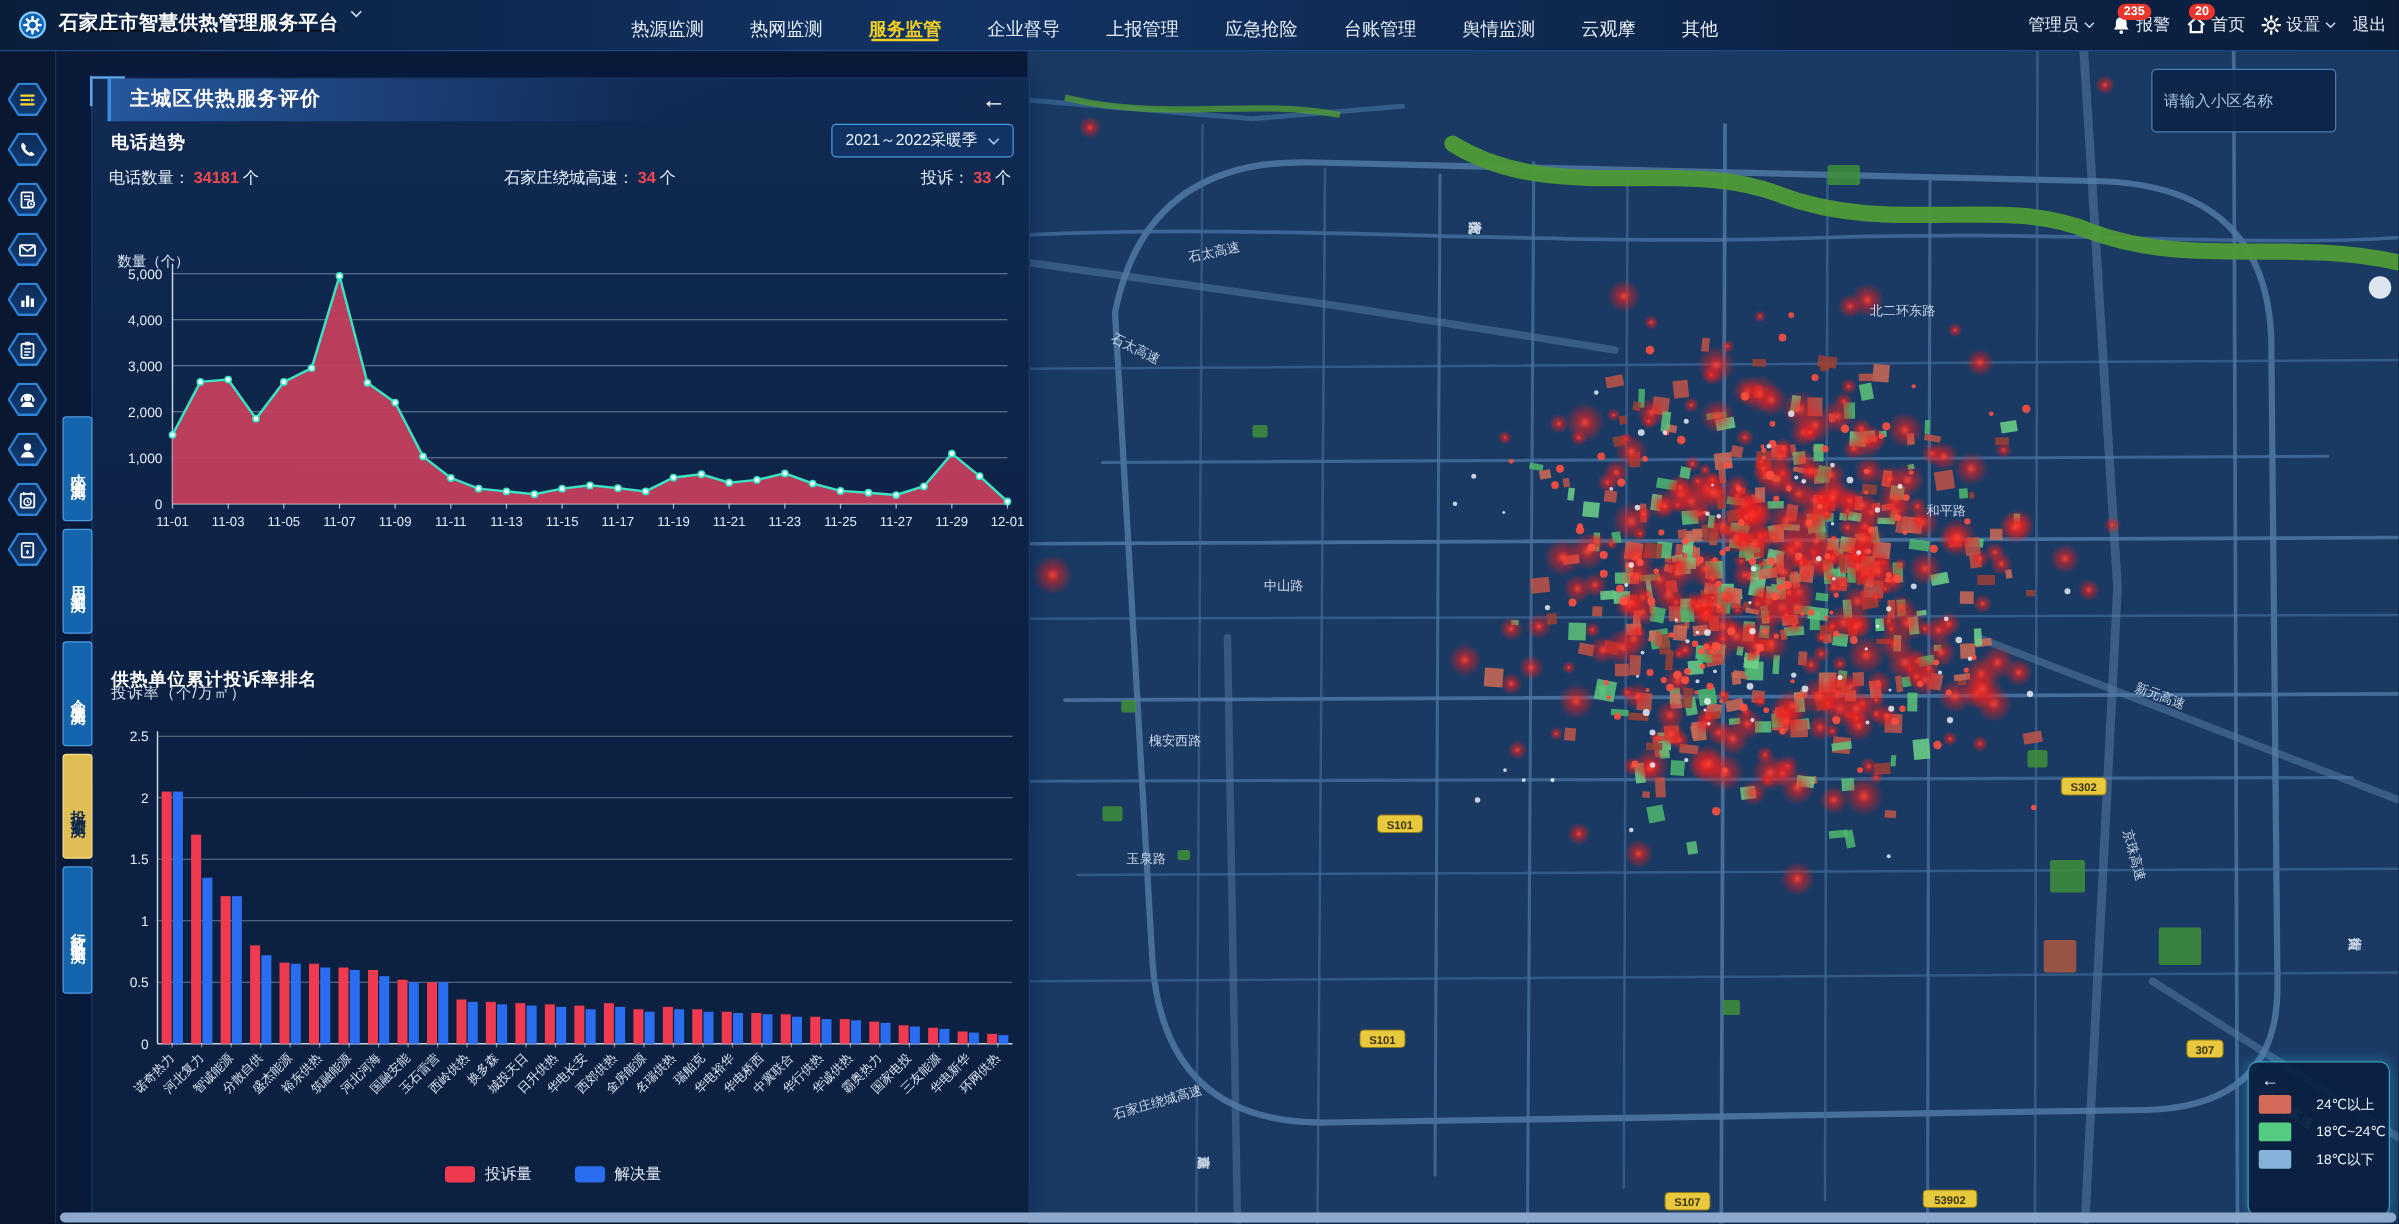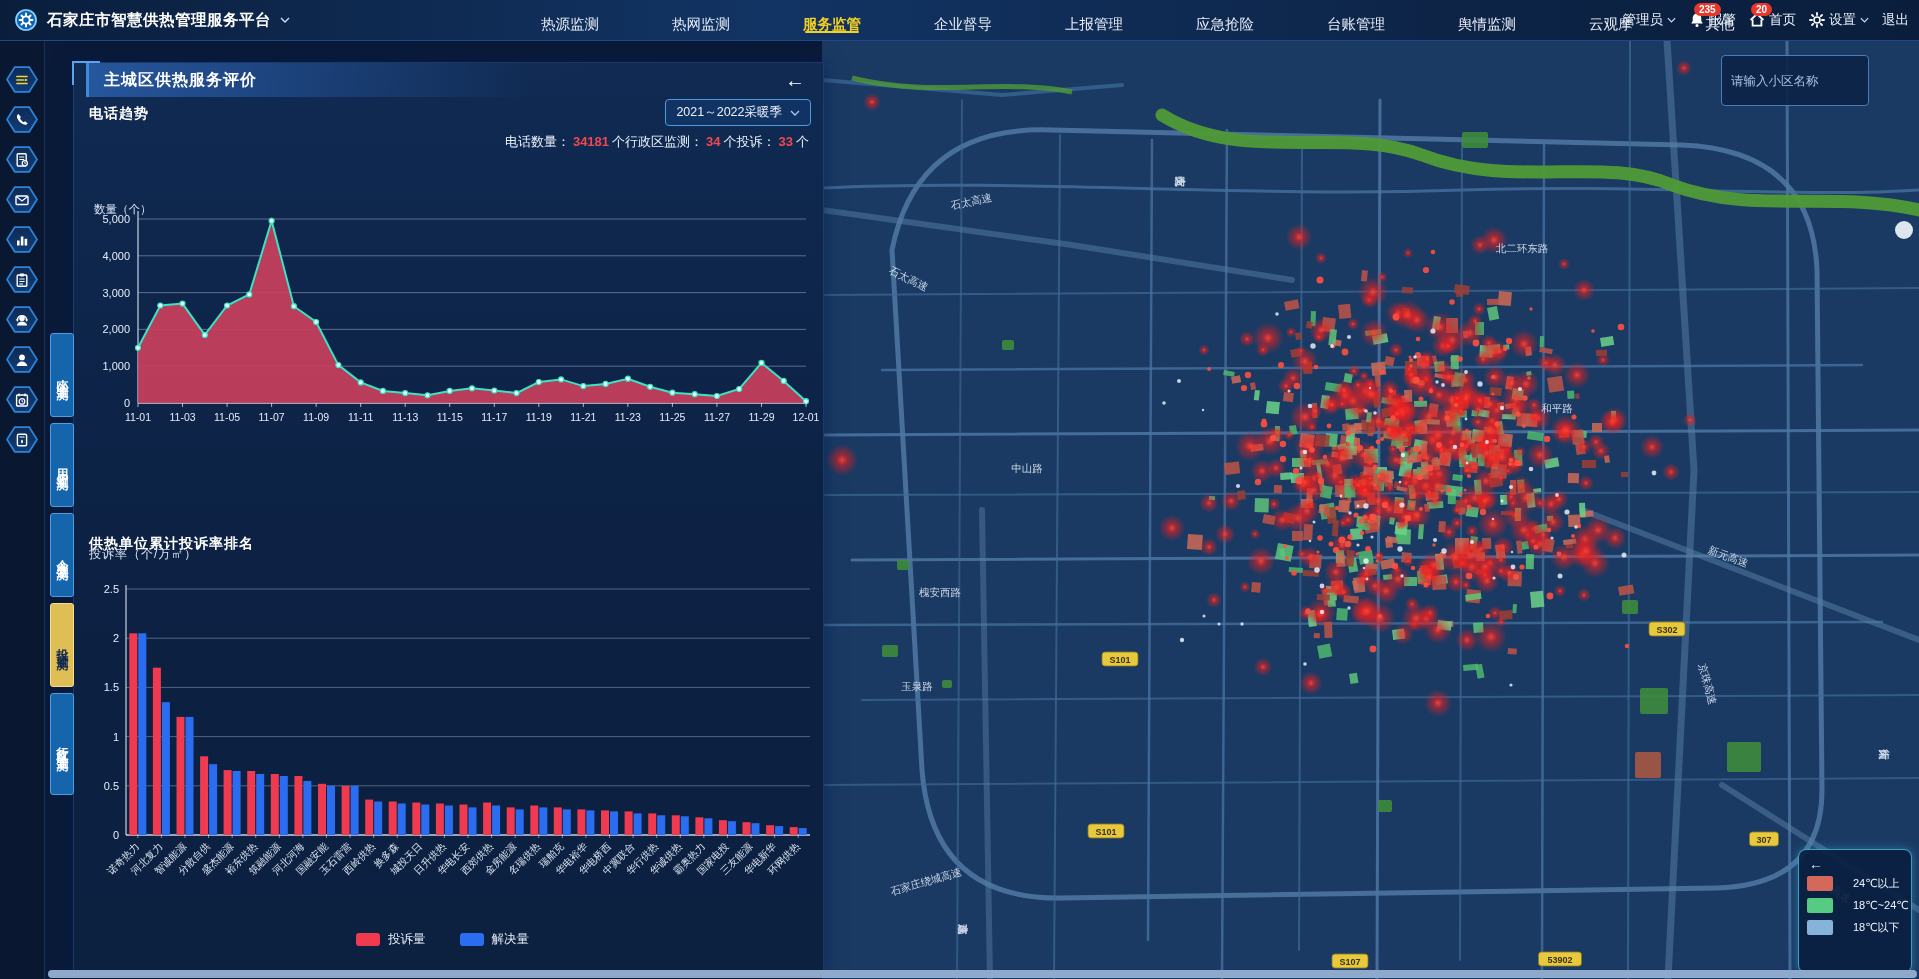--- a/index.html
+++ b/index.html
@@ -3,27 +3,27 @@
 <meta charset="utf-8">
 <style>
   html,body{margin:0;padding:0;background:#05101f;}
   body{font-family:"Liberation Sans","DejaVu Sans",sans-serif;}
   #app{position:relative;width:1919px;height:979px;overflow:hidden;background:#0a1a38;}
 
   
   .topbar{position:absolute;left:0;top:0;width:1919px;height:40px;
     background:linear-gradient(90deg,#0a1e3c 0%,#123464 40%,#0d2447 75%,#0a1e3c 100%);
     border-bottom:1px solid #1d4a85;z-index:30;display:flex;align-items:center;}
-  .brand{display:flex;align-items:center;gap:9px;margin-left:14px;cursor:pointer;}
+  .brand{display:flex;align-items:flex-start;gap:9px;margin-left:14px;cursor:pointer;text-decoration:underline;}
   .logo{width:24px;height:24px;display:flex;}
   .brand-title{color:#fff;font-size:15.5px;font-weight:bold;letter-spacing:.5px;}
   .chev{width:10px;height:6px;display:inline-block;}
   .chev svg{display:block;}
   .main-nav{position:absolute;left:505px;top:0;height:40px;display:flex;align-items:center;gap:37px;}
-  .nav-item{color:#e8eef8;font-size:14.5px;cursor:pointer;position:relative;height:32px;line-height:40px;white-space:nowrap;margin-left:36px;}
+  .nav-item{color:#e8eef8;font-size:14.5px;cursor:pointer;position:relative;height:32px;line-height:40px;white-space:nowrap;}
   .nav-item.active{color:#f2d024;font-weight:bold;}
   .nav-item.active::after{content:"";position:absolute;left:2px;right:2px;bottom:3px;height:2px;background:#f2d024;border-radius:1px;}
   .top-right{position:absolute;right:10px;top:0;height:40px;display:flex;align-items:center;gap:13px;}
   .tr-item{color:#e8eef8;font-size:13.5px;display:flex;align-items:center;gap:4px;cursor:pointer;position:relative;white-space:nowrap;}
   .tr-icon{width:16px;height:16px;display:inline-flex;}
   .pill{position:absolute;top:-8px;left:5px;background:#e8362c;color:#fff;font-size:10px;line-height:13px;padding:0 5px;border-radius:8px;font-weight:bold;}
 
   
   .side-rail{position:absolute;left:0;top:40px;width:44px;height:939px;background:#0a1731;border-right:1px solid rgba(46,98,168,.35);z-index:20;}
   .hex{position:absolute;left:6px;width:32px;height:29px;cursor:pointer;}
@@ -46,21 +46,21 @@
   .panel::before{content:"";position:absolute;left:-2px;top:-2px;width:26px;height:22px;
     border-left:2px solid #5fa4e8;border-top:2px solid #5fa4e8;}
   .panel-header{position:relative;height:34px;line-height:34px;padding-left:15px;
     background:linear-gradient(90deg,rgba(42,94,170,.85),rgba(20,48,95,.15) 60%,rgba(20,48,95,0));
     border-left:3px solid #3e8ade;margin-left:12px;}
   .panel-title{color:#fff;font-size:16px;font-weight:bold;letter-spacing:1px;}
   .back-arrow{position:absolute;right:18px;top:0;color:#fff;font-size:20px;font-weight:bold;cursor:pointer;line-height:34px;}
   .sec-title{position:absolute;left:15px;color:#fff;font-size:14px;font-weight:bold;letter-spacing:1px;}
   .season-select{position:absolute;right:12px;top:36px;height:25px;padding:0 10px;display:flex;align-items:center;gap:8px;
     background:rgba(18,52,102,.9);border:1px solid #4a9be0;border-radius:4px;color:#eaf2fc;font-size:12.5px;cursor:pointer;}
-  .stats-row{position:absolute;left:13px;right:14px;top:70px;display:flex;justify-content:flex-end;}
+  .stats-row{position:absolute;left:13px;right:14px;top:70px;display:flex;justify-content:space-between;}
   .stat{color:#eaf2fc;font-size:13px;white-space:nowrap;}
   .stat b{color:#f0494f;font-weight:bold;margin:0 3px;}
   .chart-legend{position:absolute;left:0;right:0;display:flex;justify-content:center;gap:26px;}
   .leg-item{display:flex;align-items:center;gap:6px;color:#e6edf8;font-size:12px;cursor:pointer;}
   .leg-mark{width:22px;height:8px;position:relative;}
   .leg-mark i{position:absolute;left:0;right:0;top:3px;height:2px;background:currentColor;opacity:.9;}
   .leg-mark s{position:absolute;left:6px;top:-1px;width:8px;height:8px;border-radius:50%;background:currentColor;}
   .bar-legend{position:absolute;left:0;right:12px;display:flex;justify-content:center;gap:34px;align-items:center;}
   .bleg{display:flex;align-items:center;gap:8px;color:#e6edf8;font-size:12.5px;cursor:pointer;}
   .bleg i{width:24px;height:13px;border-radius:3px;display:inline-block;}
@@ -301,21 +301,21 @@
     <div class="season-select">
       <span>2021～2022采暖季</span>
       <span class="chev">
           <svg viewBox="0 0 10 6">
             <polyline points="1,1 5,5 9,1" fill="none" stroke="#9fc6ef" stroke-width="1.4"></polyline>
           </svg>
         </span>
     </div>
     <div class="stats-row" id="statsRow">
         <div class="stat"><span>电话数量：</span><b>34181</b><span>个</span></div>
-        <div class="stat"><span>行政区监测：</span><b>34</b><span>个</span></div>
+        <div class="stat"><span>石家庄绕城高速：</span><b>34</b><span>个</span></div>
         <div class="stat"><span>投诉：</span><b>33</b><span>个</span></div>
       </div>
 
     <svg id="areaChart" style="position:absolute;left:6px;top:140px;width:740px;height:248px;" viewBox="0 0 740 248">
         <text x="14" y="10" fill="#dfe8f5" font-size="11.5">数量（个）</text>
         <line x1="58" y1="200" x2="726" y2="200" stroke="rgba(235,242,250,.85)" stroke-width="1.3"></line>
         <text x="50" y="204" text-anchor="end" fill="#e4ecf8" font-size="11">0</text>
         <line x1="58" y1="163.2" x2="726" y2="163.2" stroke="rgba(235,242,250,.45)" stroke-width="0.8"></line>
         <text x="50" y="167.2" text-anchor="end" fill="#e4ecf8" font-size="11">1,000</text>
         <line x1="58" y1="126.39999999999999" x2="726" y2="126.39999999999999" stroke="rgba(235,242,250,.45)" stroke-width="0.8"></line>

